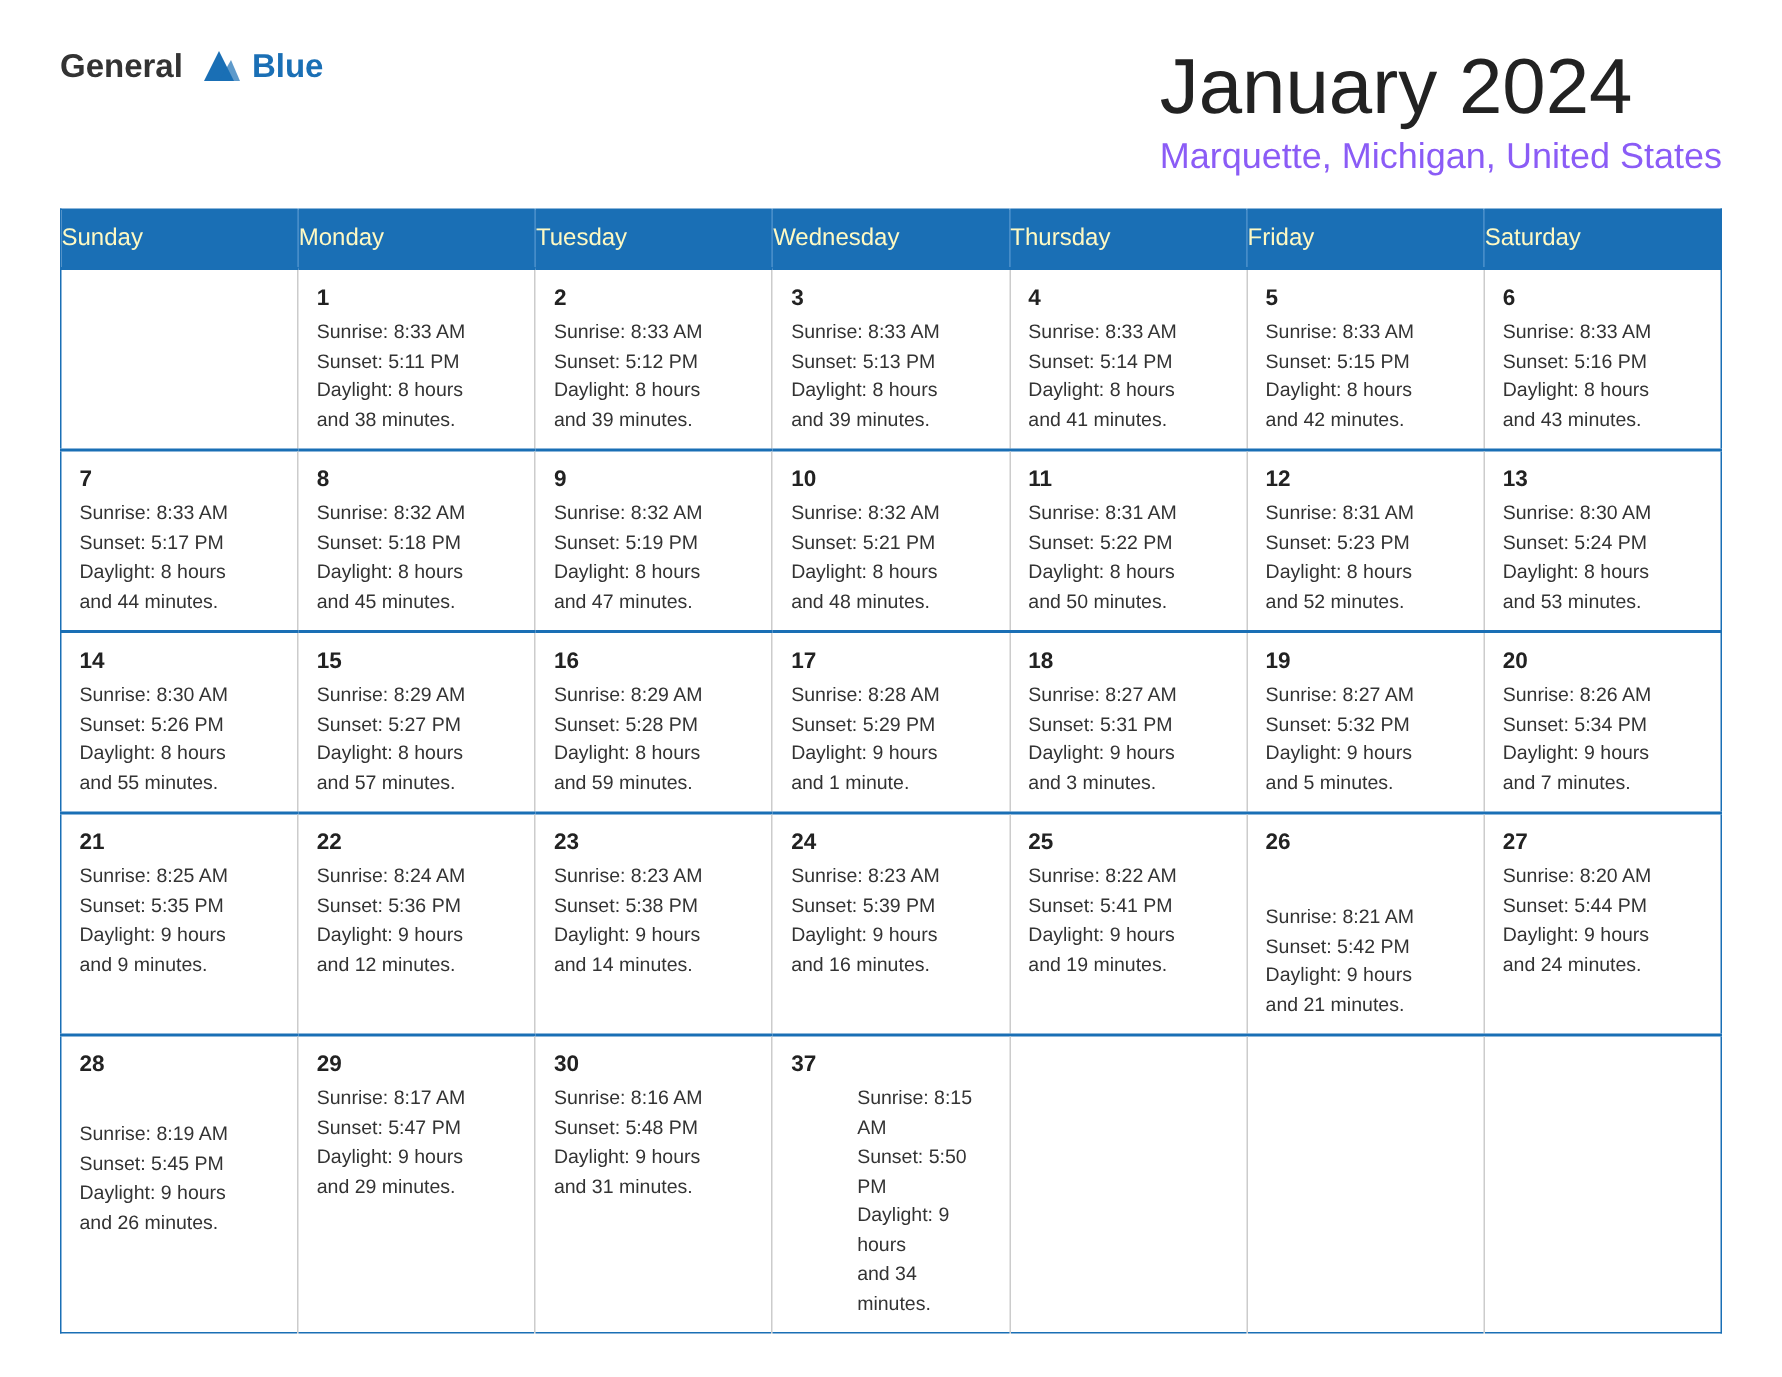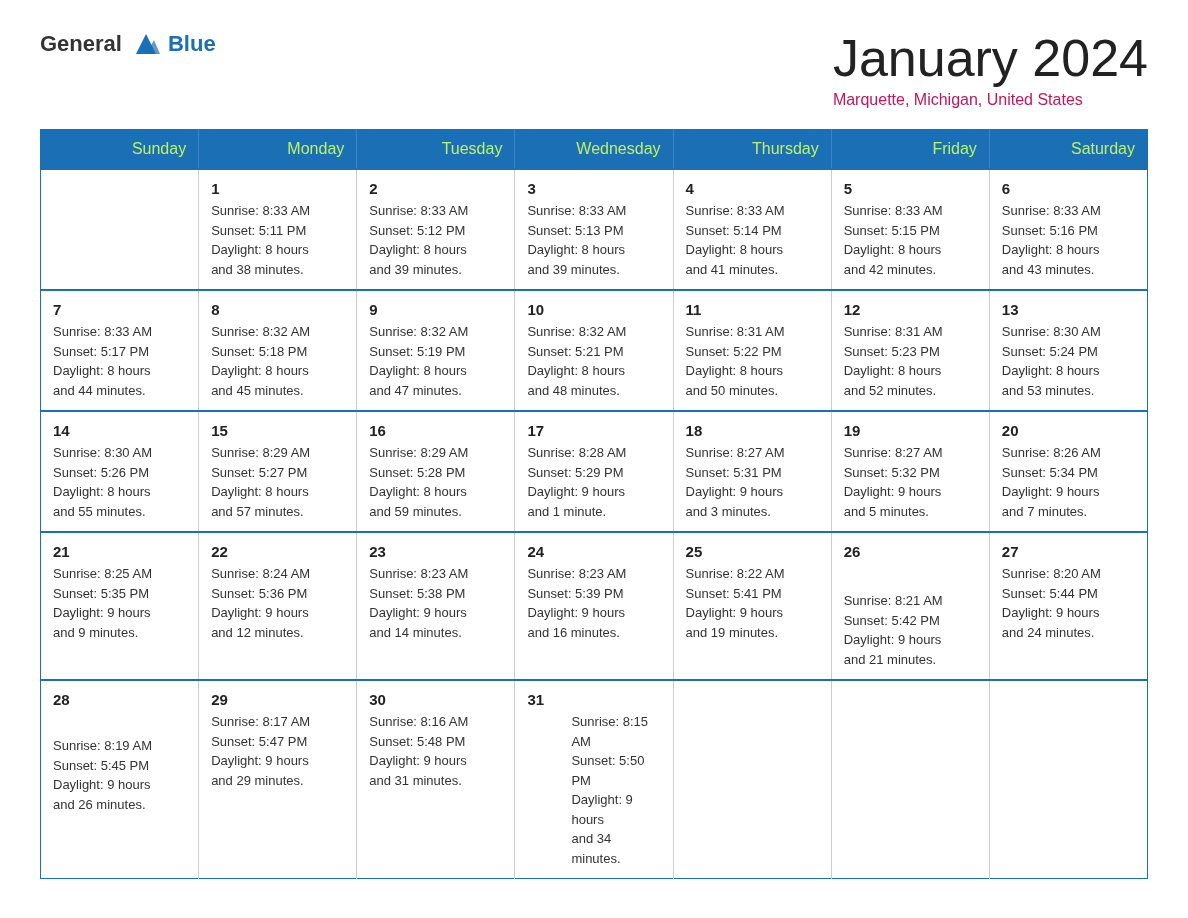--- a/index.html
+++ b/index.html
@@ -39,34 +39,34 @@
     .title-block {
       text-align: left;
     }
     .month-title {
       font-size: 52px;
       font-weight: normal;
       color: #222;
       line-height: 1.1;
     }
     .location-title {
-      font-size: 16px;
-      color: #be185d;
+      font-size: 24px;
+      color: #8b5cf6;
       margin-top: 4px;
     }
     .calendar {
       width: 100%;
       border-collapse: collapse;
       border: 1.5px solid #1a6fb5;
     }
     .calendar thead tr th {
       background-color: #1a6fb5;
-      color: #bef264;
-      padding: 10px 12px;
-      text-align: right;
+      color: #fef9c3;
+      padding: 10px 0;
+      text-align: left;
       font-size: 16px;
       font-weight: normal;
       border-right: 1px solid #3a85c5;
     }
     .calendar thead tr th:last-child {
       border-right: none;
     }
     .calendar tbody tr td {
       vertical-align: top;
       padding: 10px 12px;
@@ -341,21 +341,21 @@
 and 29 minutes.</div>
         </td>
         <td>
           <span class="day-number">30</span>
           <div class="day-info" style="white-space: pre-line;">Sunrise: 8:16 AM
 Sunset: 5:48 PM
 Daylight: 9 hours
 and 31 minutes.</div>
         </td>
         <td>
-          <span class="day-number">31</span>
+          <span class="day-number">37</span>
           <div class="day-info" style="white-space: pre-line; margin-left: 44px;">Sunrise: 8:15 AM
 Sunset: 5:50 PM
 Daylight: 9 hours
 and 34 minutes.</div>
         </td>
         <td class="empty-cell"></td>
         <td class="empty-cell"></td>
         <td class="empty-cell"></td>
       </tr>
     </tbody>

